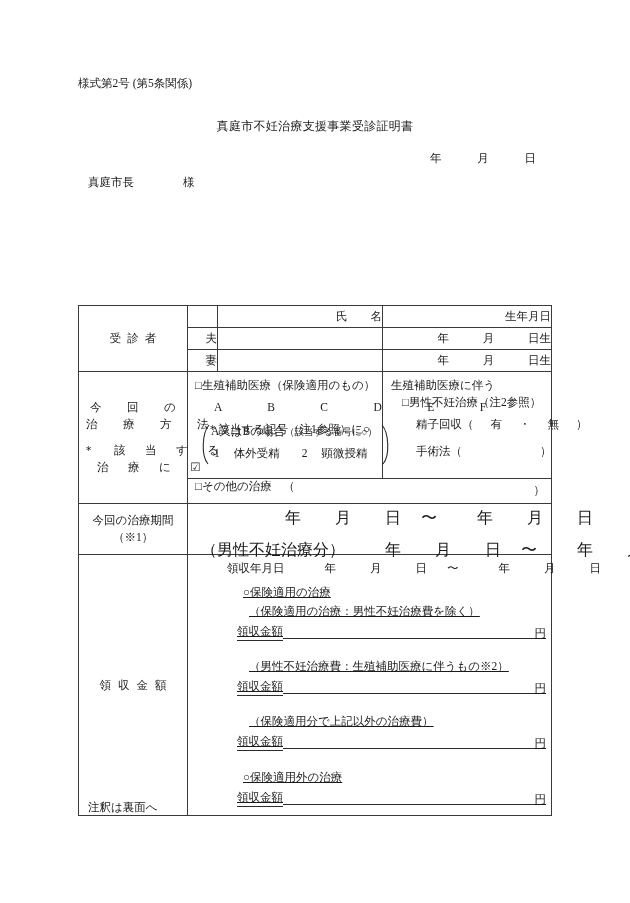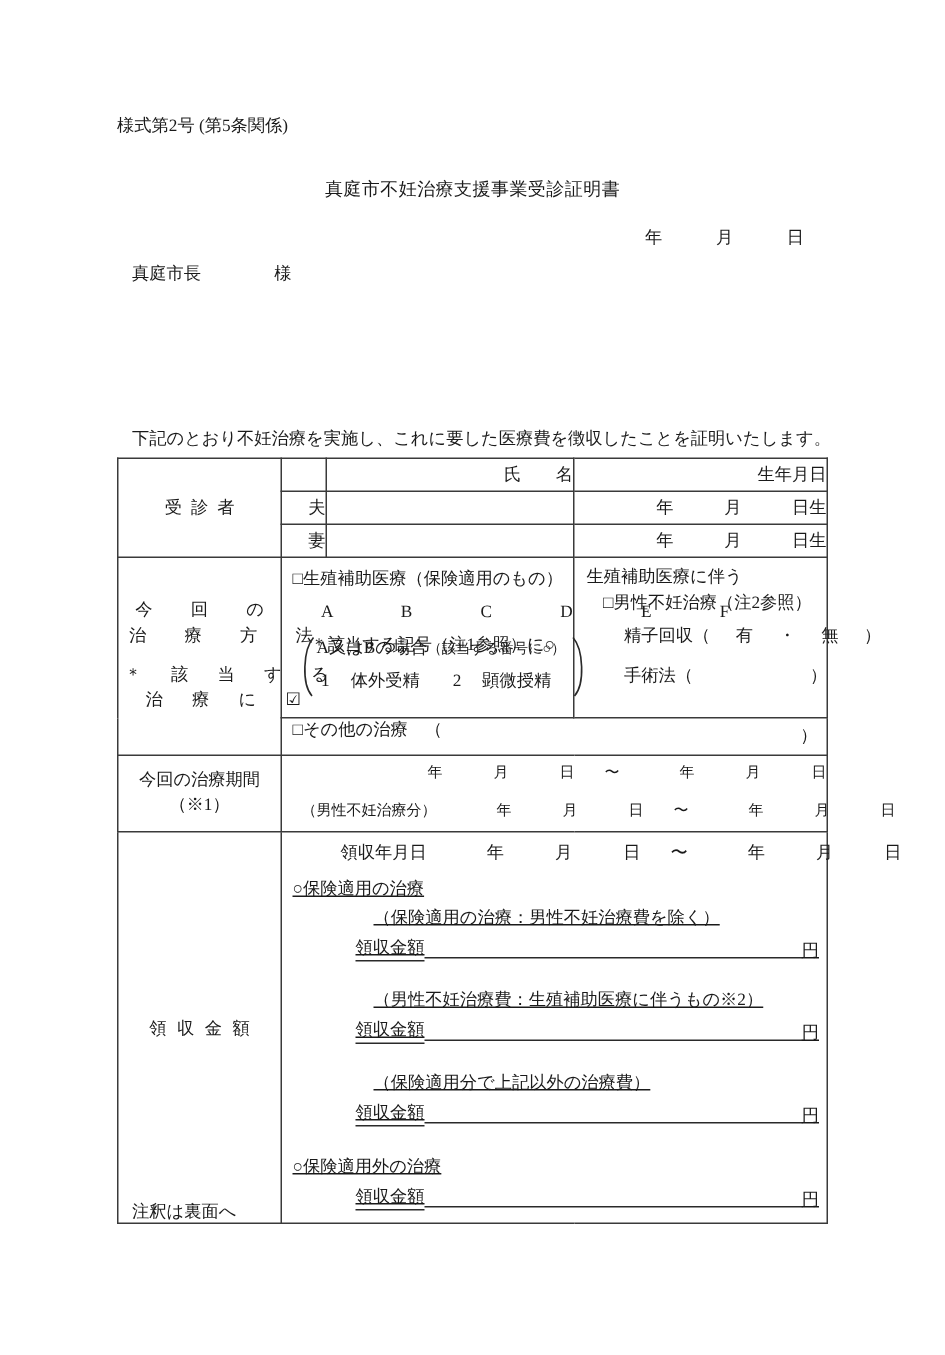--- a/index.html
+++ b/index.html
@@ -206,21 +206,21 @@
   
   .per-label {
     text-align: center;
     line-height: 17px;
     white-space: nowrap;
     padding: 2px 0;
     font-family: Liberation Serif, serif;
   }
   .per-body {
     height: 46px;
-    font-size: 10px;
+    font-size: 16px;
     padding-top: 4px;
   }
   .per-l1 { white-space: nowrap; padding-left: 97px; }
   .per-l2 { white-space: nowrap; padding-left: 13px; margin-top: 11px; }
   .per-body i { font-style: normal; display: inline-block; }
   .s20 { width: 20px; }
   .s34 { width: 34px; }
   .s40 { width: 40px; }
 
   
@@ -231,21 +231,21 @@
     white-space: nowrap;
     vertical-align: middle;
   }
   .amt-body {
     padding: 6px 0 8px 7px;
     font-size: 11.5px;
     text-decoration: underline;
   }
   .amt-date { white-space: nowrap; padding-left: 32px; }
   .amt-date i { font-style: normal; display: inline-block; }
-  .amt-h { white-space: nowrap; margin-top: 9px; }
+  .amt-h { white-space: nowrap; margin-top: 9px; margin-left: 48px; }
   .amt-sub { white-space: nowrap; margin-top: 4px; padding-left: 54px; }
   .amt-money {
     margin-top: 5px;
     padding-left: 42px;
     display: flex;
     align-items: flex-end;
     white-space: nowrap;
   }
   .amt-money .txt { }
   .amt-money .rule {
@@ -283,21 +283,20 @@
     <span class="gap-lg"></span>
     <span>日</span>
   </div>
 
   <div class="addressee">
     <span>真庭市長</span>
     <span class="sama">様</span>
   </div>
 
 
-  <div class="intro">下記のとおり不妊治療を実施し、これに要した医療費を徴収したことを証明いたします。</div>
 
   <table class="tbl">
     <colgroup>
       <col class="c-label">
         <col class="c-sub">
         <col class="c-name">
         <col class="c-dob">
     </colgroup>
     <tbody>
 

